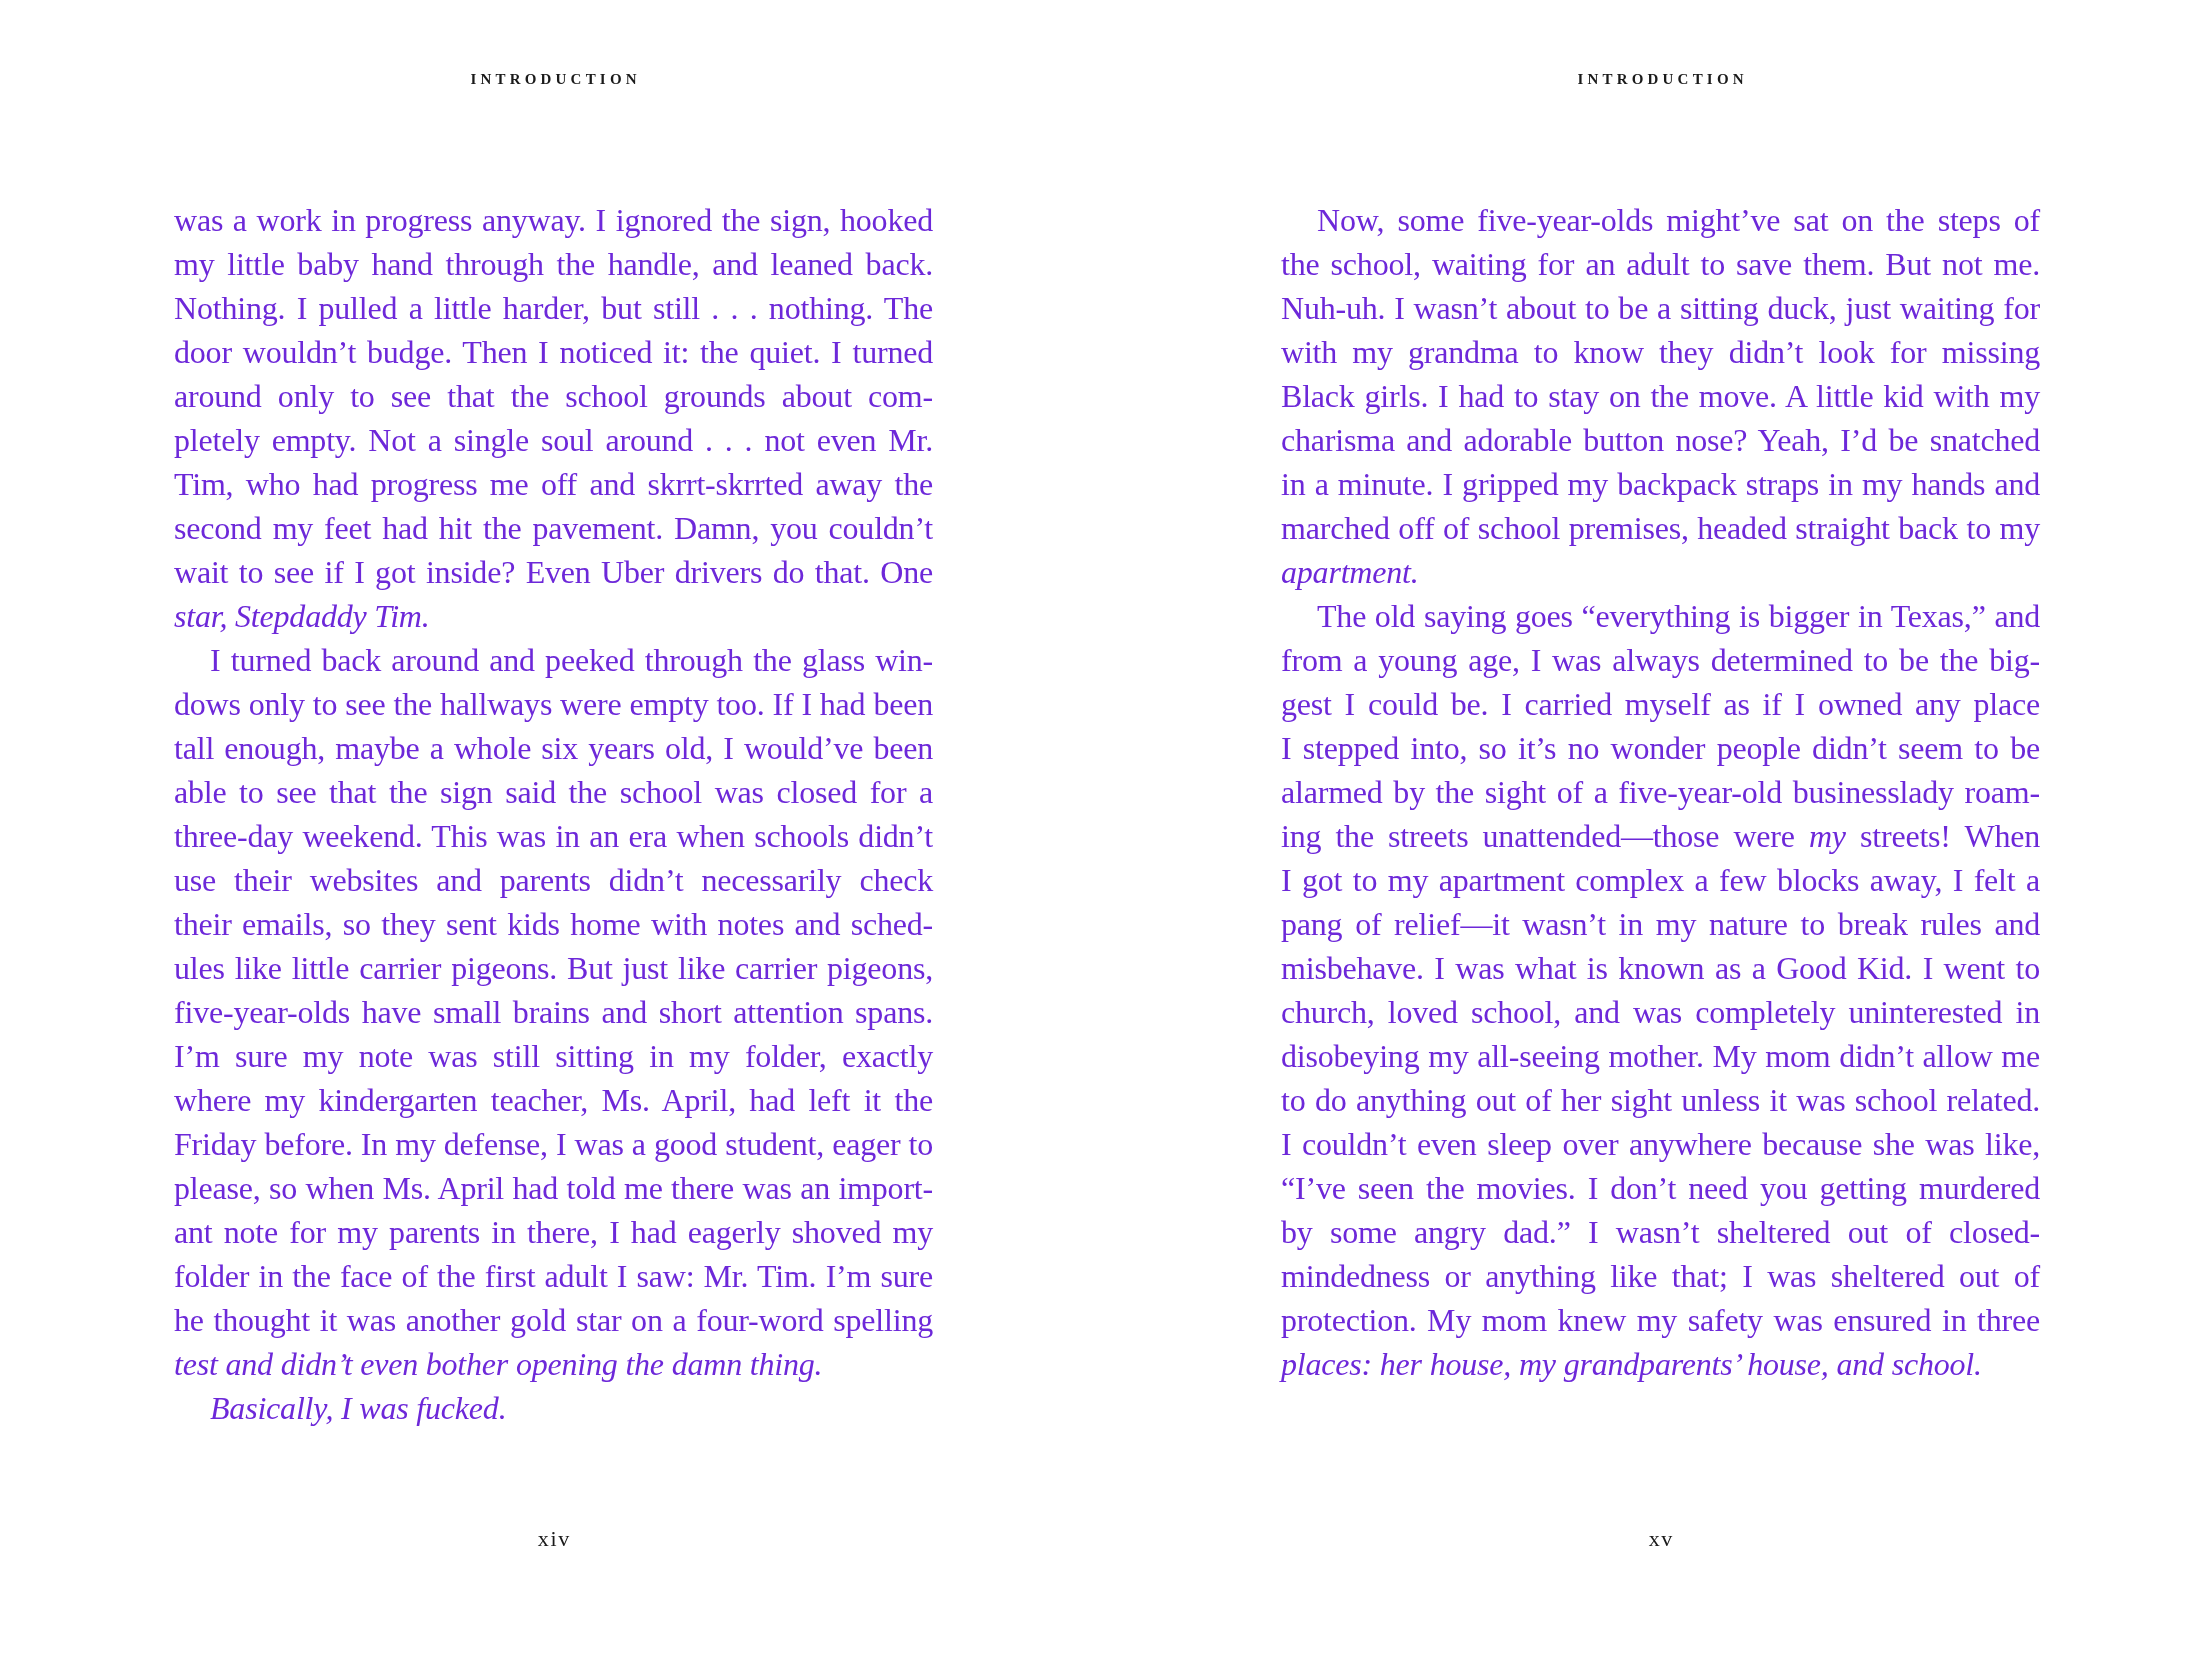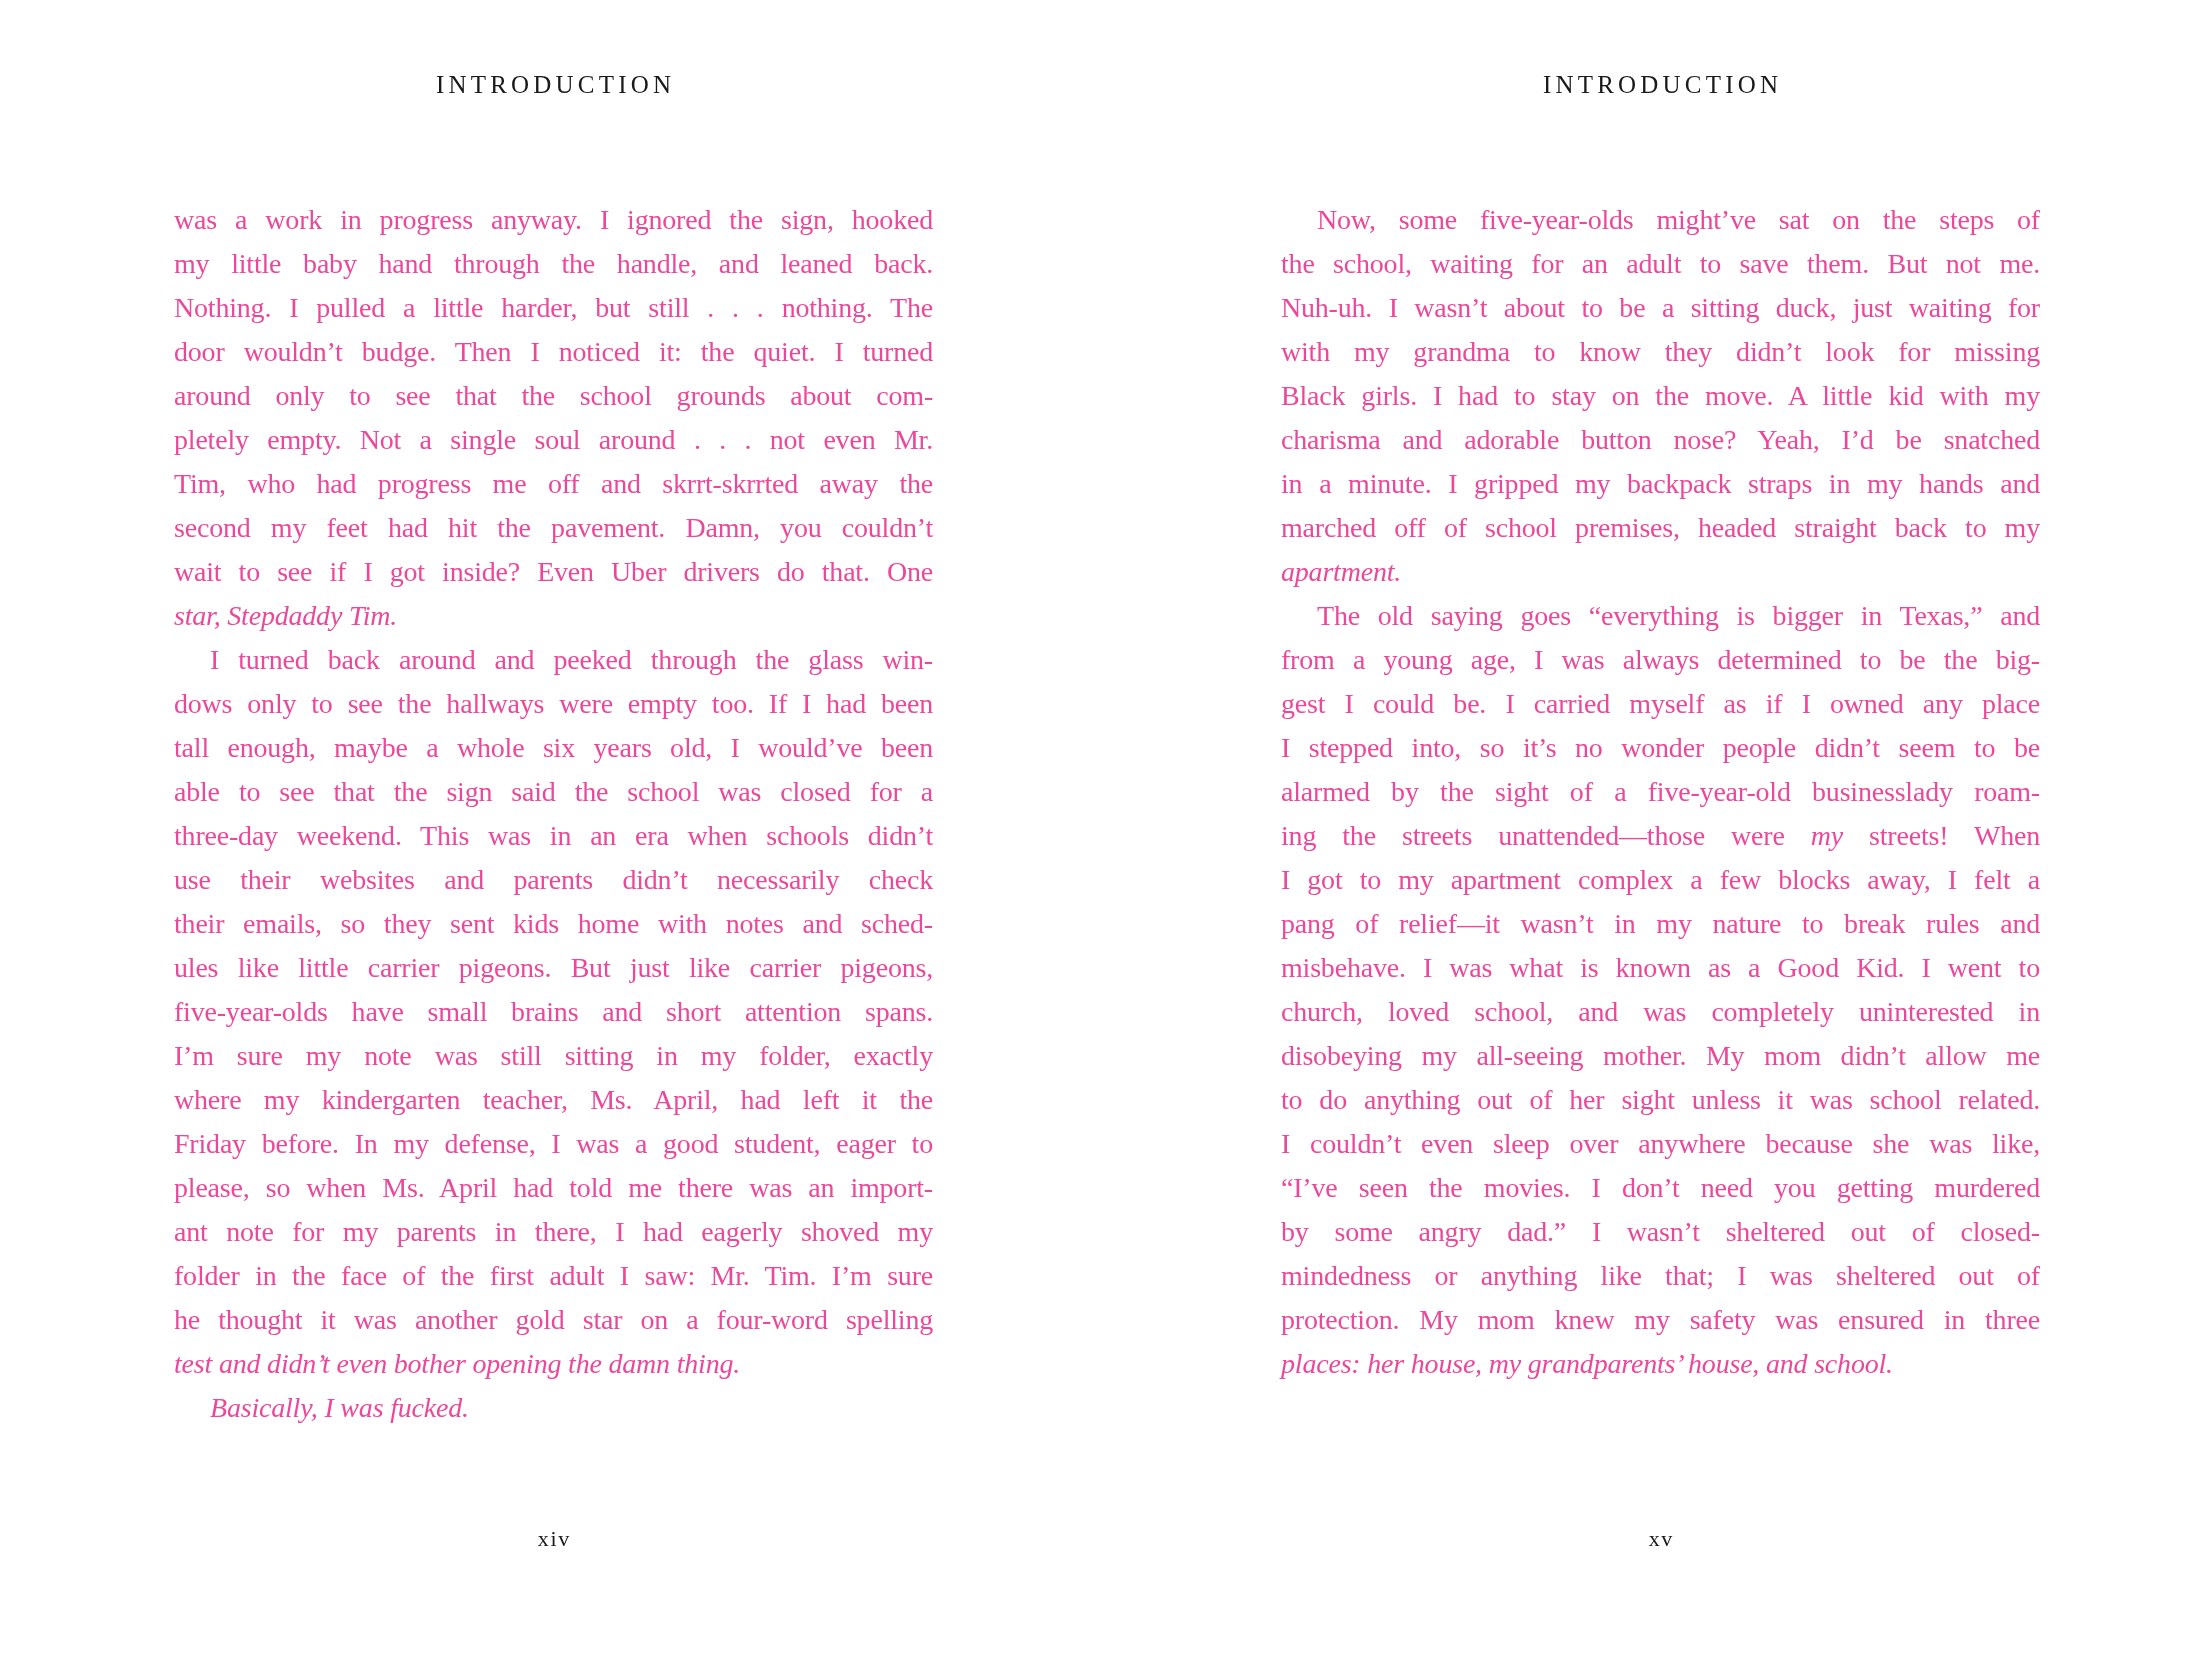--- a/index.html
+++ b/index.html
@@ -19,37 +19,37 @@
     position: absolute;
     top: 0;
     height: 100%;
   }
   #page-left  { left: 174px;  width: 759px; }
   #page-right { left: 1281px; width: 759px; }
   .running-header {
     position: absolute;
     top: 71px; left: 0; right: 0;
     text-align: center;
-    font-size: 25px;
-    font-weight: 400;
+    font-size: 15px;
+    font-weight: 700;
     letter-spacing: 4.2px;
     padding-left: 4.2px; 
     color: #1a1a1a;
     white-space: nowrap;
   }
   .page-body {
     position: absolute;
     top: 198px; left: 0; right: 0;
   }
   .text-line {
     height: 44px;
     line-height: 44px;
-    font-size: 28px;
+    font-size: 32px;
     letter-spacing: -0.2px;
-    color: #ec4899;
+    color: #6d28d9;
     text-align: justify;
     text-align-last: justify;
     overflow: visible;
     white-space: normal;
   }
   .text-line.last {
     text-align: left;
     text-align-last: left;
     font-style: italic;
   }

